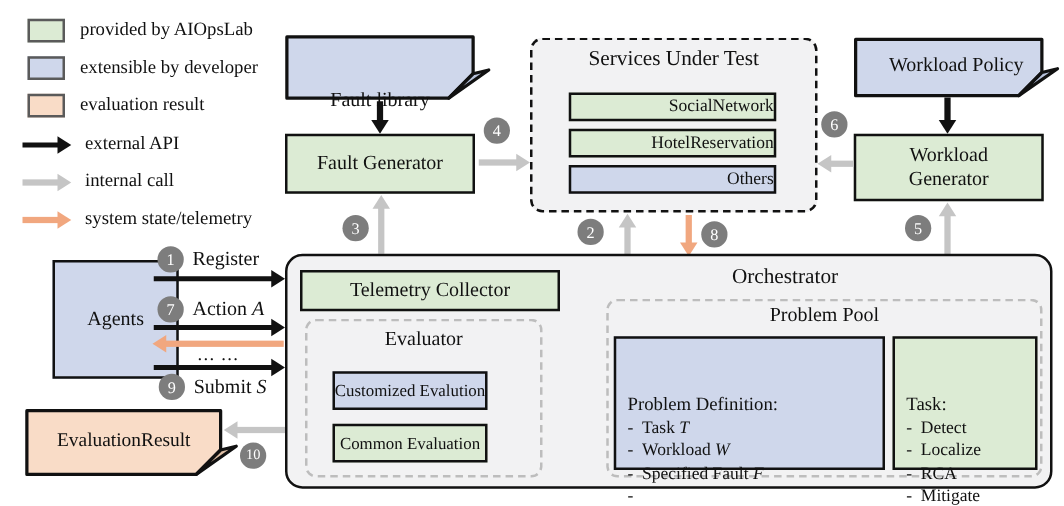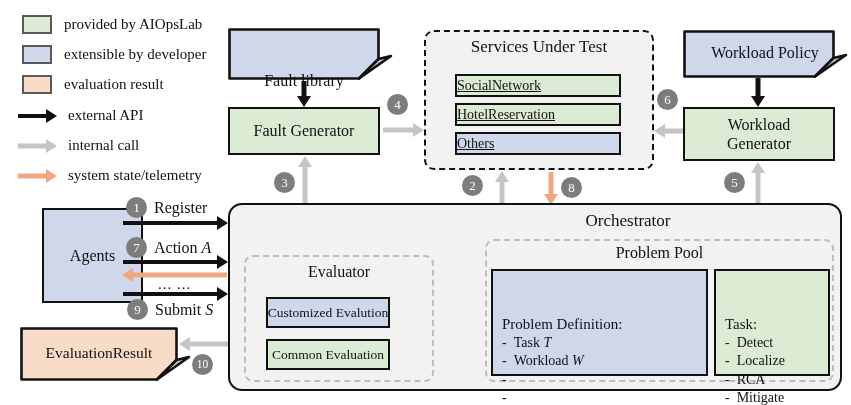--- a/index.html
+++ b/index.html
@@ -51,21 +51,21 @@
   .var{font-style:italic;}
   .ellipsis{position:absolute;font-size:15px;letter-spacing:1px;white-space:nowrap;}
 
   
   #legend{position:absolute;left:16px;top:10px;}
   .lg-row{position:absolute;display:flex;align-items:center;gap:12px;white-space:nowrap;font-size:15px;}
   .lg-swatch{width:30px;height:19px;border:2px solid #5a5a5a;flex:0 0 auto;}
   .lg-ar{position:relative;width:38px;height:14px;flex:0 0 auto;}
 
   
-  .svc{position:absolute;left:29px;width:166px;height:23px;border:2px solid var(--ink);display:flex;align-items:center;justify-content:flex-start;font-size:14px;text-decoration:underline;}
+  .svc{position:absolute;left:29px;width:166px;height:23px;border:2px solid var(--ink);display:flex;align-items:center;justify-content:flex-end;font-size:14px;}
 
   
   .orc-big{position:absolute;left:228px;top:203px;width:614px;height:188px;border:2.5px solid var(--ink);border-radius:14px;background:var(--panel);}
   .listbox{position:absolute;border:2.5px solid var(--ink);padding:5px 9px;font-size:14px;text-align:left;display:block;}
   .listbox .lb-title{font-size:15px;margin-bottom:1px;margin-top:40px;}
   .lb-item{display:flex;gap:7px;line-height:1.32;}
   .lb-item .bullet{flex:0 0 auto;}
   .evbox{position:absolute;left:20px;width:124px;height:31px;border:2px solid var(--ink);display:flex;align-items:center;justify-content:center;font-size:13.5px;white-space:nowrap;}
 
   
@@ -161,20 +161,23 @@
 
   <div class="ar ar-u c-g" style="left:751px;top:163px;width:14px;height:41px;"></div>
   <div class="circ" style="left:724px;top:172px;">5</div>
 
   <div class="ar ar-l c-g" style="left:655px;top:124px;width:28px;height:14px;"></div>
   <div class="circ" style="left:657px;top:89px;">6</div>
 
   <div class="orc-big">
     <div class="panel-title" style="left:398px;top:6px;">Orchestrator</div>
 
+    <div class="node fill-green" style="left:10px;top:11px;width:208px;height:33px;border-width:2.5px;">
+      <span>Telemetry Collector</span>
+    </div>
 
     <div class="dash-gray" style="left:14px;top:50px;width:190px;height:127px;">
       <div class="panel-title" style="top:6px;font-size:16px;">Evaluator</div>
       <div class="evbox" style="top:40px;background:var(--blue);">
         <span>Customized Evalution</span>
       </div>
       <div class="evbox" style="top:82px;background:var(--green);">
         <span>Common Evaluation</span>
       </div>
     </div>
@@ -187,20 +190,21 @@
         <div class="lb-item">
           <span class="bullet">-</span>
           <span><span>Task</span> <i class="var">T</i></span>
         </div>
         <div class="lb-item">
           <span class="bullet">-</span>
           <span><span>Workload</span> <i class="var">W</i></span>
         </div>
         <div class="lb-item">
           <span class="bullet">-</span>
+          <span><span>Specified Fault</span> <i class="var">F</i></span>
         </div>
         <div class="lb-item">
           <span class="bullet">-</span>
         </div>
       </div>
 
       <div class="listbox" style="left:227px;top:28px;width:116px;height:107px;background:var(--green);">
         <div class="lb-title">Task:</div>
         <div class="lb-item">
           <span class="bullet">-</span>

